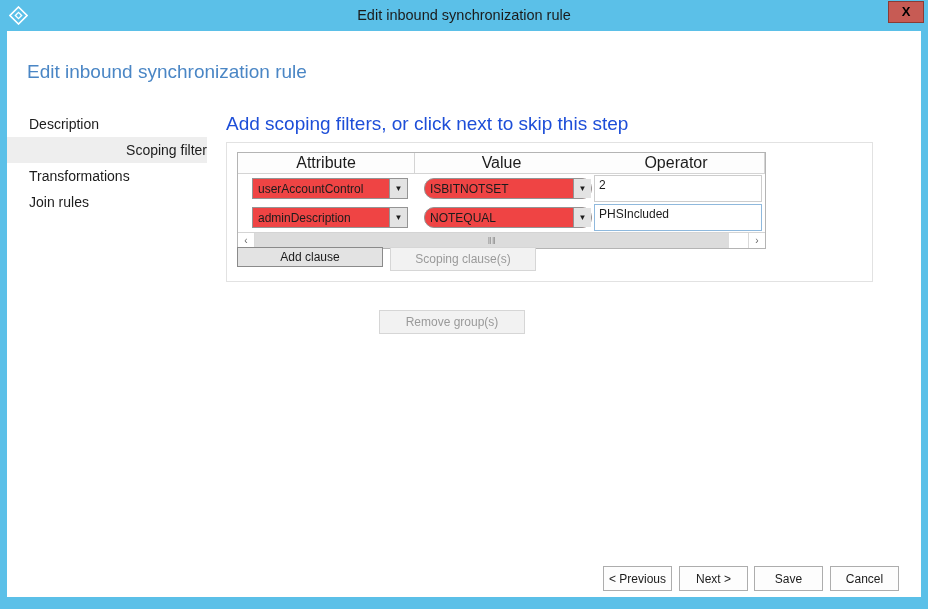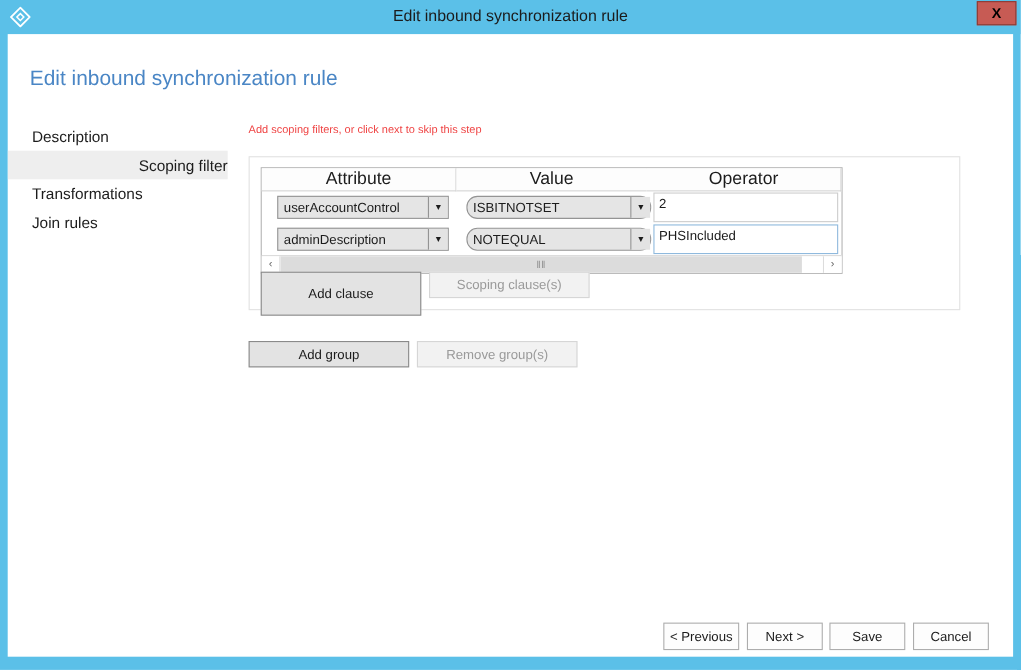--- a/index.html
+++ b/index.html
@@ -96,22 +96,22 @@
   }
   .nav-item.selected {
     background: #eeeeee;
     text-align: right;
   }
   
   .content-title {
     position: absolute;
     left: 219px;
     top: 82px;
-    font-size: 10px;
-    color: #ef4444;
+    font-size: 19px;
+    color: #1d4ed8;
     white-space: nowrap;
     font-family: "Liberation Sans", sans-serif;
   }
   .group-panel {
     position: absolute;
     left: 219px;
     top: 111px;
     width: 647px;
     height: 140px;
     background: #ffffff;
@@ -162,21 +162,21 @@
   .cell.col-attr { width: 177px; padding-left: 14px; }
   .cell.col-op   { width: 177px; padding-left: 9px; }
   .cell.col-val  { width: 173px; padding-left: 2px; }
 
   .combo {
     position: relative;
     height: 21px;
     width: 156px;
     border: 1px solid #949494;
     box-sizing: border-box;
-    background: #e5e5e5;
+    background: #ef4444;
     display: flex;
     align-items: center;
   }
   .combo .combo-text {
     flex: 1;
     padding-left: 5px;
     font-size: 12px;
     color: #1c1c1c;
     white-space: nowrap;
     overflow: hidden;
@@ -269,21 +269,21 @@
   }
   .btn.disabled {
     background: #f2f2f2;
     border: 1px solid #d6d6d6;
     color: #9a9a9a;
     cursor: default;
   }
   .btn-add-clause {
     position: absolute;
     left: 10px; top: 104px;
-    width: 146px; height: 40px;
+    width: 146px; height: 20px;
   }
   .btn-remove-clause {
     position: absolute;
     left: 163px; top: 104px;
     width: 146px; height: 24px;
   }
   .btn-add-group {
     position: absolute;
     left: 219px; top: 279px;
     width: 146px; height: 24px;
@@ -401,21 +401,20 @@
           <div class="sb-arrow right">›</div>
         </div>
 
       </div>
 
       <div class="btn btn-add-clause">Add clause</div>
       <div class="btn btn-remove-clause disabled">Scoping clause(s)</div>
 
     </div>
 
-    <div class="btn btn-add-group">Add group</div>
     <div class="btn btn-remove-group disabled">Remove group(s)</div>
 
     <div class="btn btn-nav btn-prev">&lt; Previous</div>
     <div class="btn btn-nav btn-next">Next &gt;</div>
     <div class="btn btn-nav btn-save">Save</div>
     <div class="btn btn-nav btn-cancel">Cancel</div>
 
   </div>
 </div>
 

